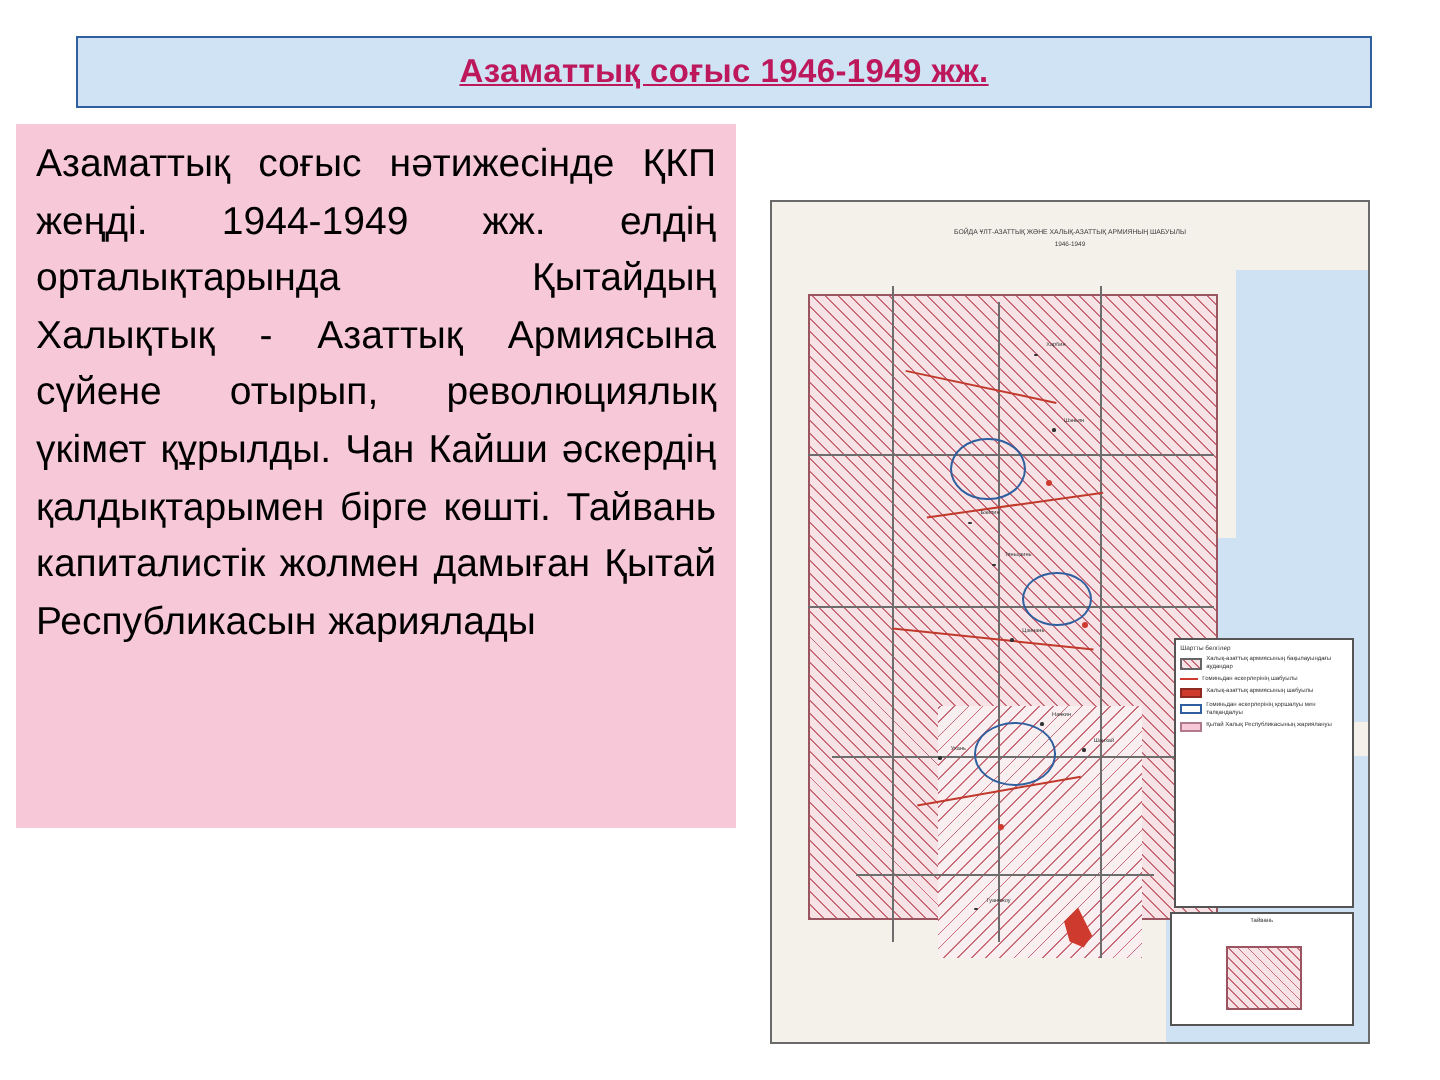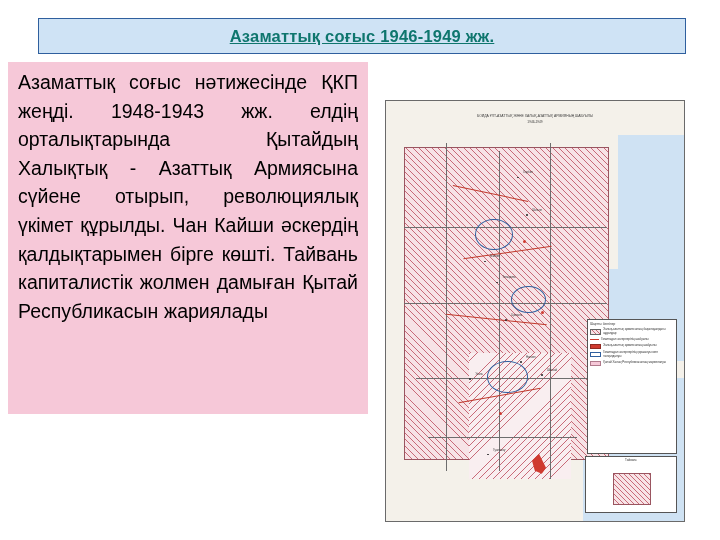--- a/index.html
+++ b/index.html
@@ -28,21 +28,21 @@
     width: 648px;
     height: 36px;
     background: #cfe3f5;
     border: 1px solid #2f5f9e;
     box-sizing: border-box;
     display: flex;
     align-items: center;
     justify-content: center;
   }
   .title-banner .title-text {
-    color: #0f766e;
+    color: #be185d;
     font-size: 16.5px;
     font-weight: bold;
     text-decoration: underline;
     letter-spacing: 0.2px;
     white-space: nowrap;
   }
 
   
   .text-panel {
     position: absolute;
@@ -267,21 +267,21 @@
 </head>
 <body>
 
 <div class="slide">
 
   <div class="title-banner">
     <span class="title-text">Азаматтық соғыс  1946-1949 жж.</span>
   </div>
 
   <div class="text-panel">
-    <p class="body-text">Азаматтық соғыс нәтижесінде ҚКП жеңді. 1948-1943 жж. елдің орталықтарында Қытайдың Халықтық - Азаттық Армиясына сүйене отырып, революциялық үкімет құрылды. Чан Кайши әскердің қалдықтарымен бірге көшті. Тайвань капиталистік жолмен дамыған Қытай Республикасын жариялады</p>
+    <p class="body-text">Азаматтық соғыс нәтижесінде ҚКП жеңді. 1944-1949 жж. елдің орталықтарында Қытайдың Халықтық - Азаттық Армиясына сүйене отырып, революциялық үкімет құрылды. Чан Кайши әскердің қалдықтарымен бірге көшті. Тайвань капиталистік жолмен дамыған Қытай Республикасын жариялады</p>
   </div>
 
   <div class="map-wrap">
     <div class="map-inner">
 
       <div class="water w-east"></div>
       <div class="water w-southeast"></div>
       <div class="water w-bay"></div>
 
       <div class="hatch"></div>

